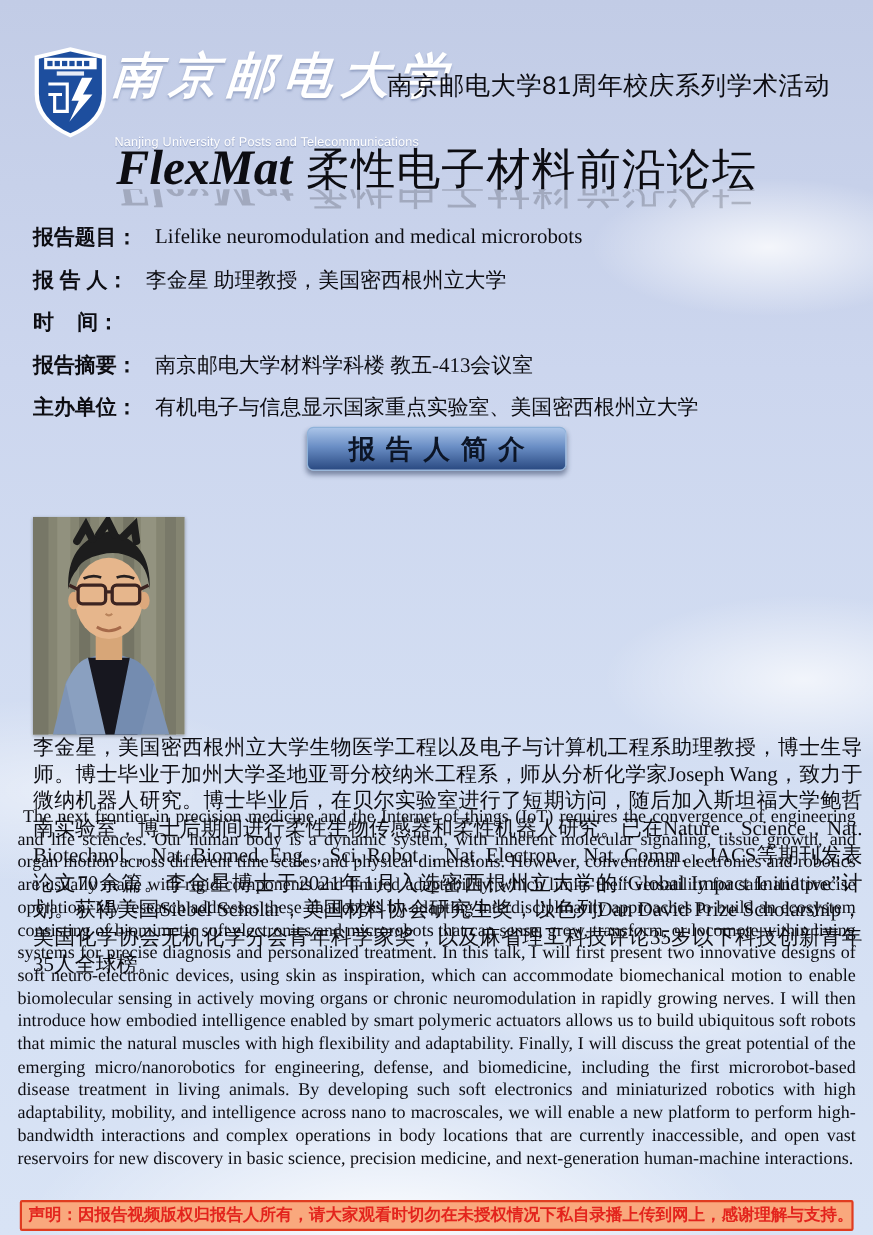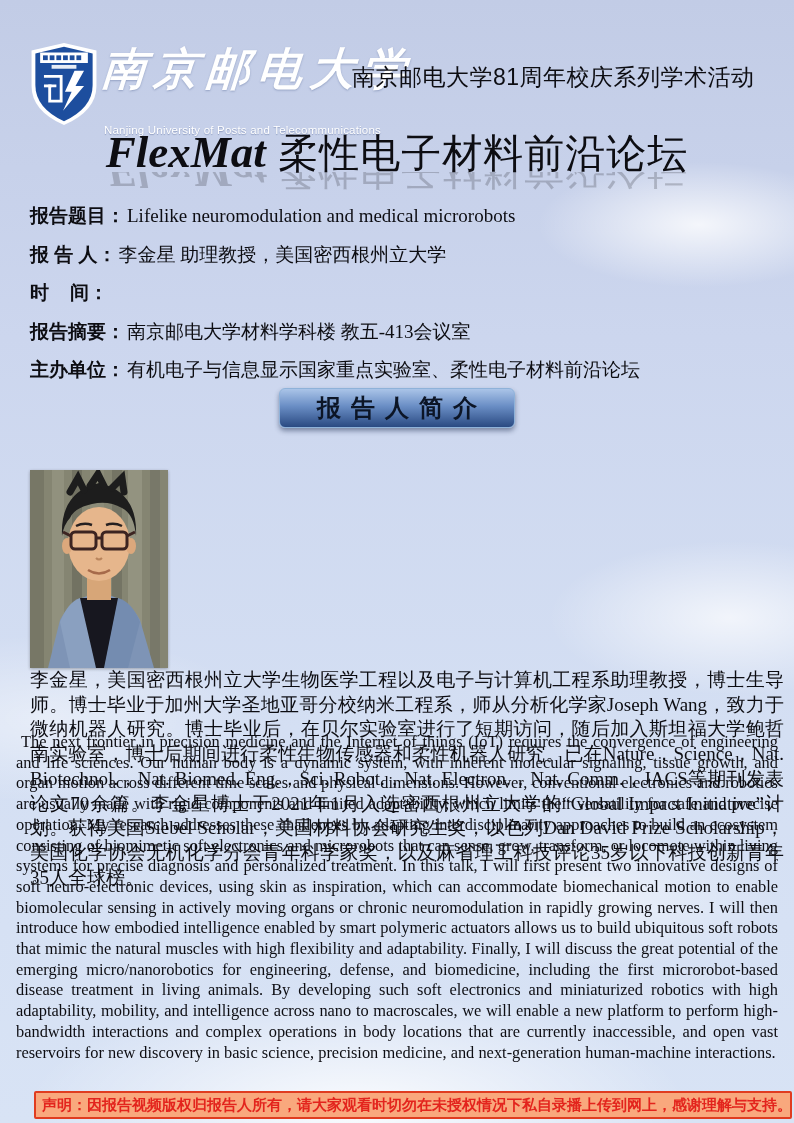--- a/index.html
+++ b/index.html
@@ -36,21 +36,21 @@
   .title-wrap{position:absolute;left:0;top:126px;width:794px;text-align:center;white-space:nowrap;}
   .title-en{font-family:"Liberation Serif",serif;font-style:italic;font-weight:bold;font-size:45px;color:#0d0d12;}
   .title-cn{font-family:"Liberation Sans",sans-serif;font-weight:normal;font-size:40px;color:#0d0d12;letter-spacing:1px;margin-left:8px;}
   .title-reflection{
     position:absolute;left:0;top:172px;width:794px;text-align:center;white-space:nowrap;
     transform:scaleY(-1);opacity:.20;filter:blur(.6px);height:26px;overflow:hidden;pointer-events:none;
   }
   
   .info{position:absolute;left:30px;top:197px;width:752px;}
   .info-row{height:38.5px;display:flex;align-items:center;}
-  .info-label{font-weight:bold;font-size:19px;color:#0d0d12;white-space:pre;margin-right:2px;}
+  .info-label{font-weight:bold;font-size:19px;color:#0d0d12;white-space:pre;margin-right:16px;}
   .info-value{font-family:"Liberation Serif",serif;font-size:19px;color:#0d0d12;white-space:pre;}
   
   .section-btn{
     position:absolute;left:279px;width:234px;height:38px;border-radius:6px;
     background:linear-gradient(180deg,#aac4e8 0%,#6a8ec5 45%,#2a4a82 100%);
     border:1px solid #8fb2d9;box-shadow:0 3px 5px rgba(20,35,70,.45);
     display:flex;align-items:center;justify-content:center;
     font-size:24px;font-weight:bold;color:#0c1526;letter-spacing:10px;text-indent:10px;
   }
   .btn-bio{top:388px;}
@@ -67,21 +67,21 @@
   .abstract{
     position:absolute;left:16px;top:732px;width:762px;
     font-family:"Liberation Serif",serif;font-size:16.4px;line-height:20.7px;
     color:#0d0d12;text-align:justify;text-indent:5px;
   }
   
   .notice{
     position:absolute;left:18px;top:1091px;width:742px;
     background:#f9a87d;border:2px solid #e03c20;border-radius:2px;
     color:#e3241d;font-weight:bold;font-size:15px;line-height:20px;
-    padding:2px 6px;text-align:center;white-space:nowrap;margin-left:16px;
+    padding:2px 6px;text-align:center;white-space:nowrap;
   }
 </style>
 </head>
 <body>
 
 <div class="poster">
 
   <svg class="badge" viewBox="0 0 74 88" aria-hidden="true">
     <path d="M37 1 L71 9 V46 Q71 72 37 87 Q3 72 3 46 V9 Z" fill="#ffffff"></path>
     <path d="M37 5 L67 12 V45 Q67 69 37 83 Q7 69 7 45 V12 Z" fill="#1d4e9e"></path>
@@ -127,21 +127,21 @@
     </div>
     <div class="info-row">
       <span class="info-label">时    间：</span>
     </div>
     <div class="info-row">
       <span class="info-label">报告摘要：</span>
       <span class="info-value">南京邮电大学材料学科楼 教五-413会议室</span>
     </div>
     <div class="info-row">
       <span class="info-label">主办单位：</span>
-      <span class="info-value">有机电子与信息显示国家重点实验室、柔性电子材料前沿论坛</span>
+      <span class="info-value">有机电子与信息显示国家重点实验室、美国密西根州立大学</span>
     </div>
   </div>
 
   <div class="section-btn btn-bio">报告人简介</div>
 
   <div class="bio">
     <div class="photo-col">
       <svg class="photo" viewBox="0 0 138 198" aria-hidden="true">
         <rect width="138" height="198" fill="#858572"></rect>
         <g opacity=".8">

